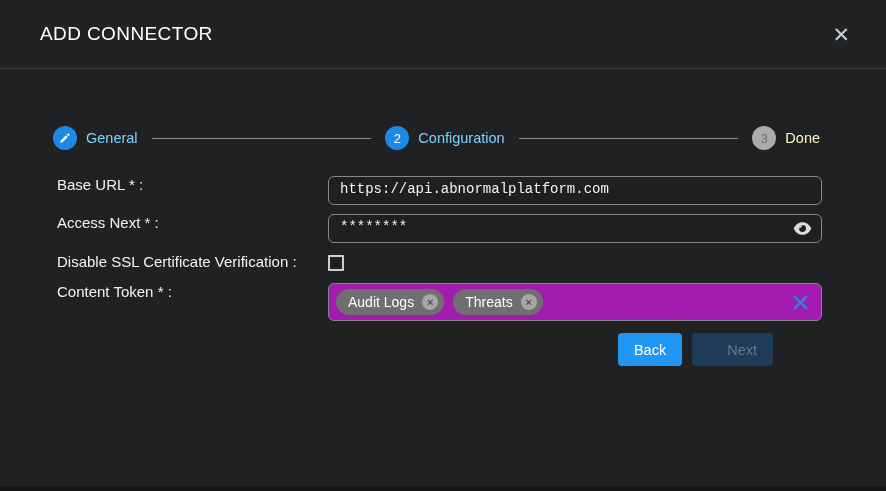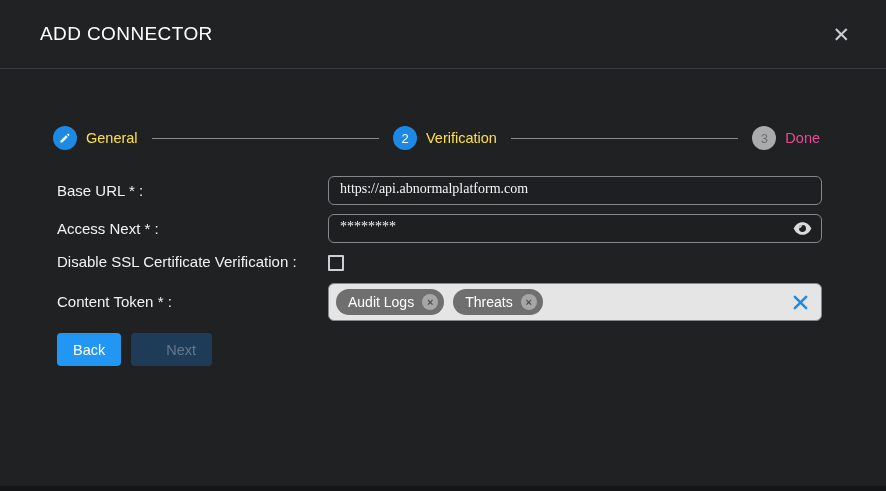--- a/index.html
+++ b/index.html
@@ -40,49 +40,49 @@
     margin: 57px 66px 0 53px;
   }
   .step { display: flex; align-items: center; flex: 0 0 auto; }
   .step-circle {
     width: 24px; height: 24px; border-radius: 50%;
     display: flex; align-items: center; justify-content: center;
     font-size: 13px; flex: 0 0 auto;
   }
   .step-circle.done-blue, .step-circle.active { background: #1e88e5; color: #ffffff; }
   .step-circle.pending { background: #a9abad; color: #6d6f71; }
-  .step-label { margin-left: 9px; font-size: 14.5px; color: #fde047; white-space: nowrap; }
-  .step-label.pending { color: #ec4899; }
+  .step-label { margin-left: 9px; font-size: 14.5px; color: #7dd3fc; white-space: nowrap; }
+  .step-label.pending { color: #fef9c3; }
   .step-line {
     flex: 1 1 auto; height: 1px;
     background: #8b8d8f;
     margin: 0 14px;
   }
 
   
   .form { margin: 26px 64px 0 57px; }
-  .form-row { display: flex; align-items: center; margin-bottom: 9px; }
+  .form-row { display: flex; margin-bottom: 9px; }
   .form-row.top { align-items: flex-end; margin-bottom: 12px; }
   .form-label {
     width: 271px; flex: 0 0 271px;
     padding-right: 24px;
     font-size: 15px; line-height: 18px;
     color: #f1f2f3;
   }
   .form-row.top .form-label { padding-top: 1px; }
   .field { flex: 1 1 auto; position: relative; }
 
   .text-input {
     width: 100%; height: 29px;
     background: #1d1f21;
     border: 1px solid #85888b;
     border-radius: 6px;
     color: #f5f6f7;
     font-size: 14px;
-    font-family: Liberation Serif, serif;
+    font-family: Liberation Mono, monospace;
     padding: 0 34px 4px 11px;
     outline: none;
   }
   .text-input.plain { padding-right: 11px; }
 
   .eye-btn {
     position: absolute; right: 10px; top: 50%;
     transform: translateY(-50%);
     width: 20px; height: 16px;
     display: flex; align-items: center; justify-content: center;
@@ -107,21 +107,21 @@
     display: flex; flex-direction: column;
     align-items: center; justify-content: center;
     gap: 2px;
     cursor: pointer;
   }
 
   
   .multiselect {
     display: flex; align-items: center;
     width: 100%; height: 38px;
-    background: #e5e5e5;
+    background: #a21caf;
     border: 1px solid #85888b;
     border-radius: 6px;
     padding: 0 12px 0 7px;
   }
   .chip {
     display: flex; align-items: center;
     background: #6f6f6f;
     border-radius: 14px;
     height: 26px;
     padding: 0 6px 0 12px;
@@ -140,21 +140,21 @@
     font-weight: bold;
   }
   .clear-all {
     margin-left: auto;
     display: flex; align-items: center; justify-content: center;
     cursor: pointer;
   }
 
   
   .footer {
-    display: flex; 
+    display: flex; justify-content: flex-end;
     gap: 10px;
     margin: 12px 49px 0 0;
   }
   .btn {
     height: 33px;
     padding: 0 16px;
     border: none; border-radius: 4px;
     font-size: 14.5px;
     font-family: "Liberation Sans", sans-serif;
     cursor: pointer;
@@ -181,21 +181,21 @@
           </svg>
         </span>
       </div>
       <div class="step-label">General</div>
     </div>
 
     <div class="step-line"></div>
 
     <div class="step">
       <div class="step-circle active">2</div>
-      <div class="step-label">Verification</div>
+      <div class="step-label">Configuration</div>
     </div>
 
     <div class="step-line"></div>
 
     <div class="step">
       <div class="step-circle pending">3</div>
       <div class="step-label pending">Done</div>
     </div>
   </div>
 

